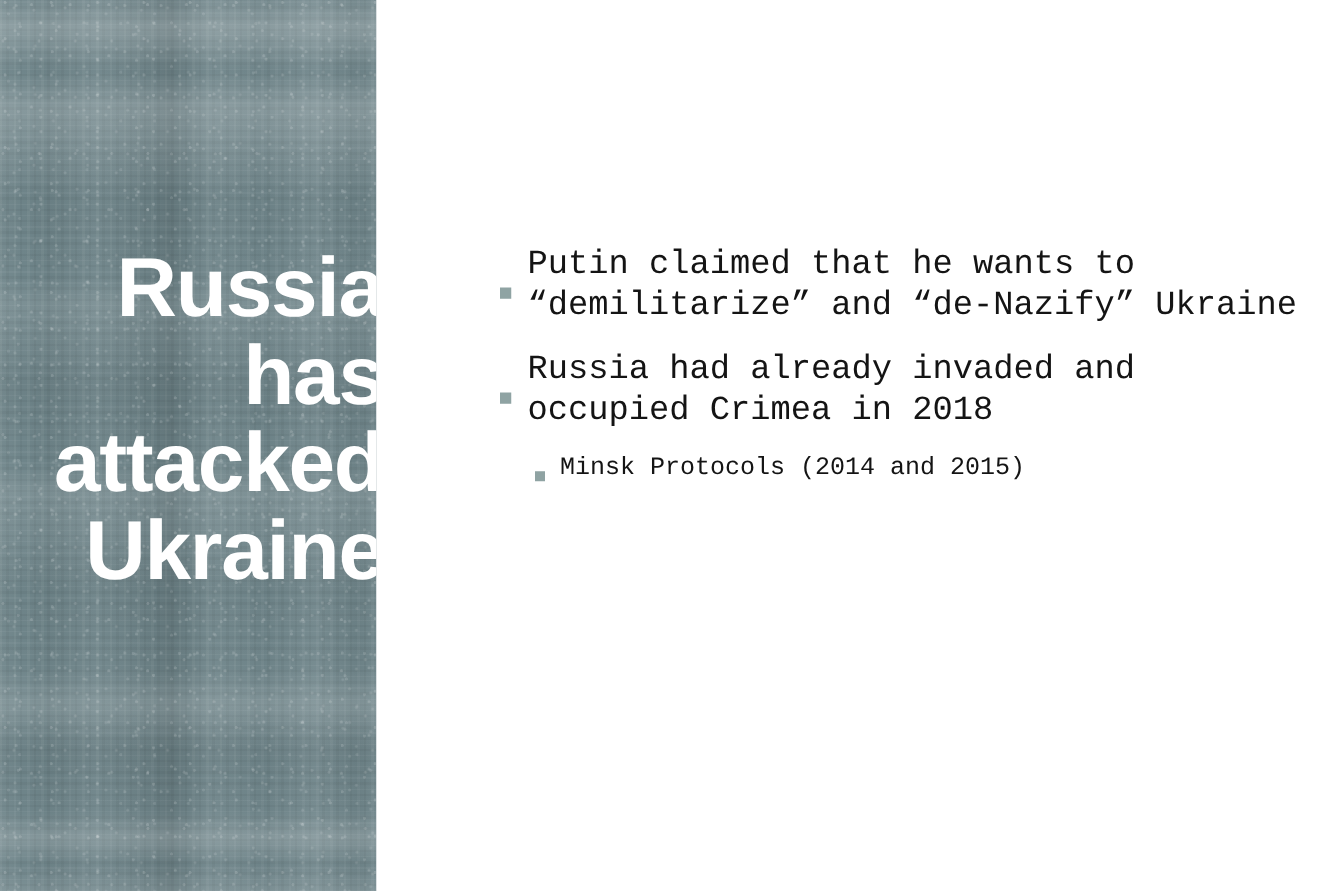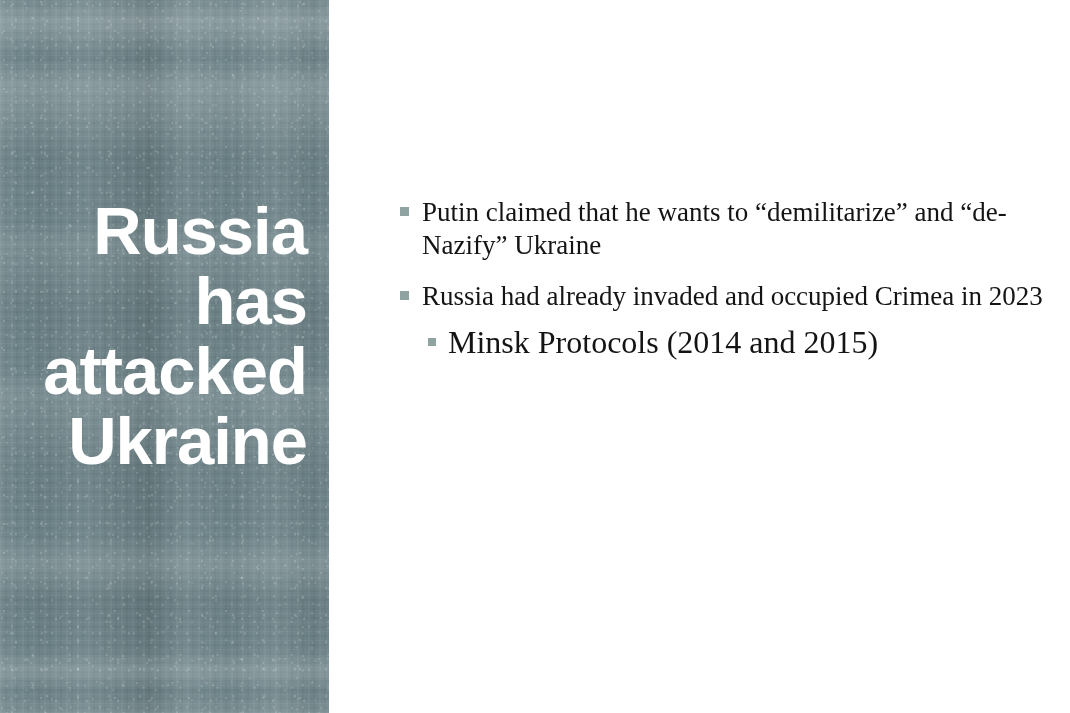--- a/index.html
+++ b/index.html
@@ -24,21 +24,20 @@
 
   
   .title-panel {
     position: absolute;
     left: 0;
     top: 0;
     width: 301px;
     height: 713px;
     overflow: hidden;
     background-color: #6f858a;
-    padding-left: 28px;
   }
 
   
   .texture {
     position: absolute;
     inset: 0;
     pointer-events: none;
   }
   .tex-a {
     background-image:
@@ -143,44 +142,44 @@
   
   .body-area {
     position: absolute;
     left: 400px;
     top: 196px;
     width: 652px;
   }
 
   .bullet-row {
     display: flex;
-    align-items: flex-start;
+    align-items: center;
     color: #141414;
-    font-family: Liberation Serif, serif;
+    font-family: Liberation Mono, monospace;
   }
 
   
   .lvl1 {
     font-size: 27px;
     line-height: 33px;
     margin-bottom: 18px;
   }
   .lvl1 .marker {
     flex: 0 0 auto;
     width: 9px;
     height: 9px;
     background: #8fa3a3;
     margin-top: 11px;
     margin-right: 13px;
   }
   .lvl1 .btext { flex: 1 1 auto; }
 
   
   .lvl2 {
-    font-size: 32px;
+    font-size: 20px;
     line-height: 30px;
     margin-left: 28px;
     margin-top: -4px;
     margin-bottom: 4px;
   }
   .lvl2 .marker {
     flex: 0 0 auto;
     width: 8px;
     height: 8px;
     background: #8fa3a3;
@@ -212,21 +211,21 @@
 
   <div class="body-area">
 
     <div class="bullet-row lvl1">
       <span class="marker"></span>
       <span class="btext">Putin claimed that he wants to “demilitarize” and “de-Nazify” Ukraine</span>
     </div>
 
     <div class="bullet-row lvl1">
       <span class="marker"></span>
-      <span class="btext">Russia had already invaded and occupied Crimea in 2023</span>
+      <span class="btext">Russia had already invaded and occupied Crimea in 2018</span>
     </div>
 
     <div class="group">
       <div class="bullet-row lvl2">
         <span class="marker"></span>
         <span class="btext">Minsk Protocols (2014 and 2015)</span>
       </div>
     </div>
 
 

